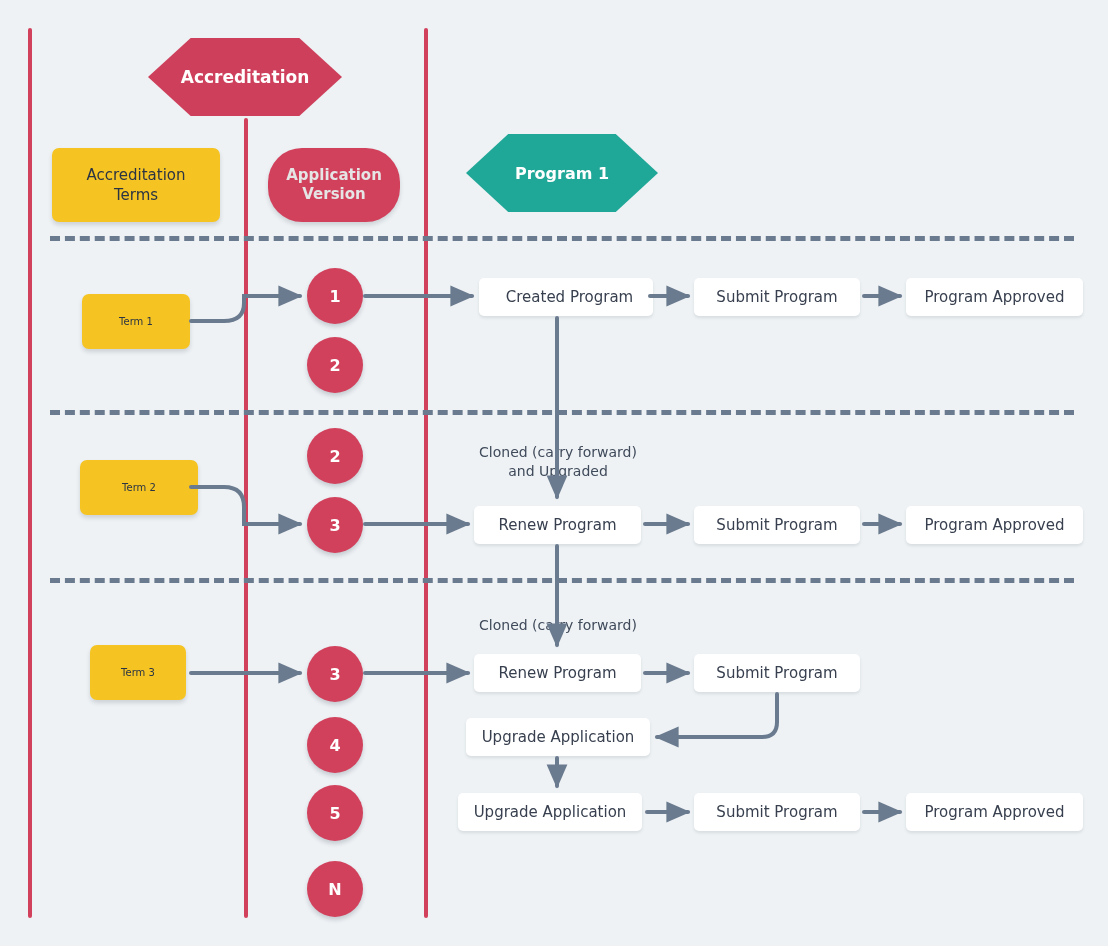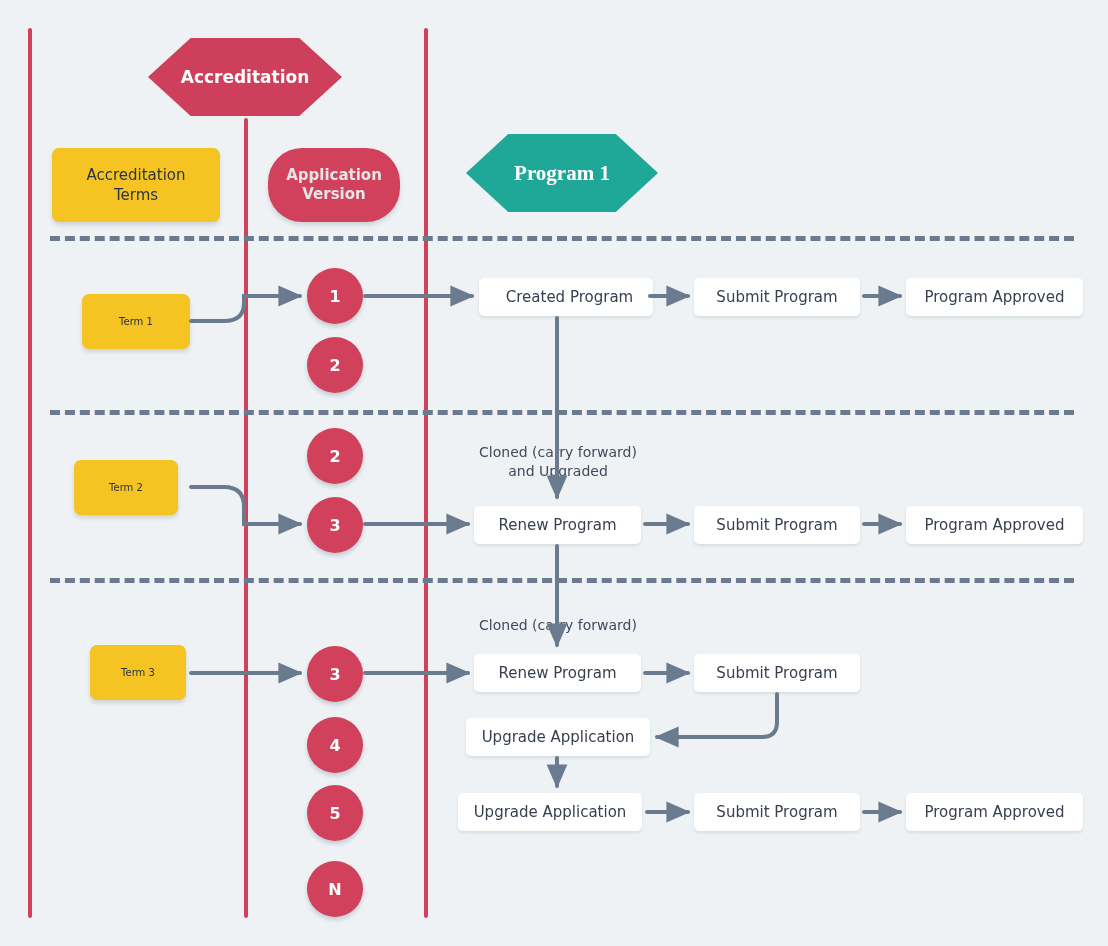--- a/index.html
+++ b/index.html
@@ -39,22 +39,21 @@
     text-align: center;
     clip-path: polygon(22% 0%, 78% 0%, 100% 50%, 78% 100%, 22% 100%, 0% 50%);
     filter: drop-shadow(0 3px 3px rgba(60,70,85,0.20));
   }
   .hex-accreditation {
     background: #ce3f5b;
     font-size: 17px;
   }
   .hex-program {
     background: #1fa797;
-    font-size: 21px;
-    font-family: Liberation Serif, serif;
+    font-size: 16px;
   }
   
   .ybox {
     position: absolute;
     background: #f5c423;
     border-radius: 7px;
     display: flex;
     align-items: center;
     justify-content: center;
     text-align: center;
@@ -175,21 +174,21 @@
   </div>
   <div class="pbox" style="left:906px; top:278px; width:177px; height:38px;">
     <span>Program Approved</span>
   </div>
 
   <div class="annot" style="left:433px; top:424px; width:250px;">
     <span>Cloned (carry forward)
 and Upgraded</span>
   </div>
 
-  <div class="ybox" style="left:74px; top:460px; width:104px; height:55px;">
+  <div class="ybox" style="left:80px; top:460px; width:118px; height:55px;">
     <span>Term 2</span>
   </div>
 
   <div class="vcircle" style="left:307px; top:428px;">
     <span>2</span>
   </div>
   <div class="vcircle" style="left:307px; top:497px;">
     <span>3</span>
   </div>
 

